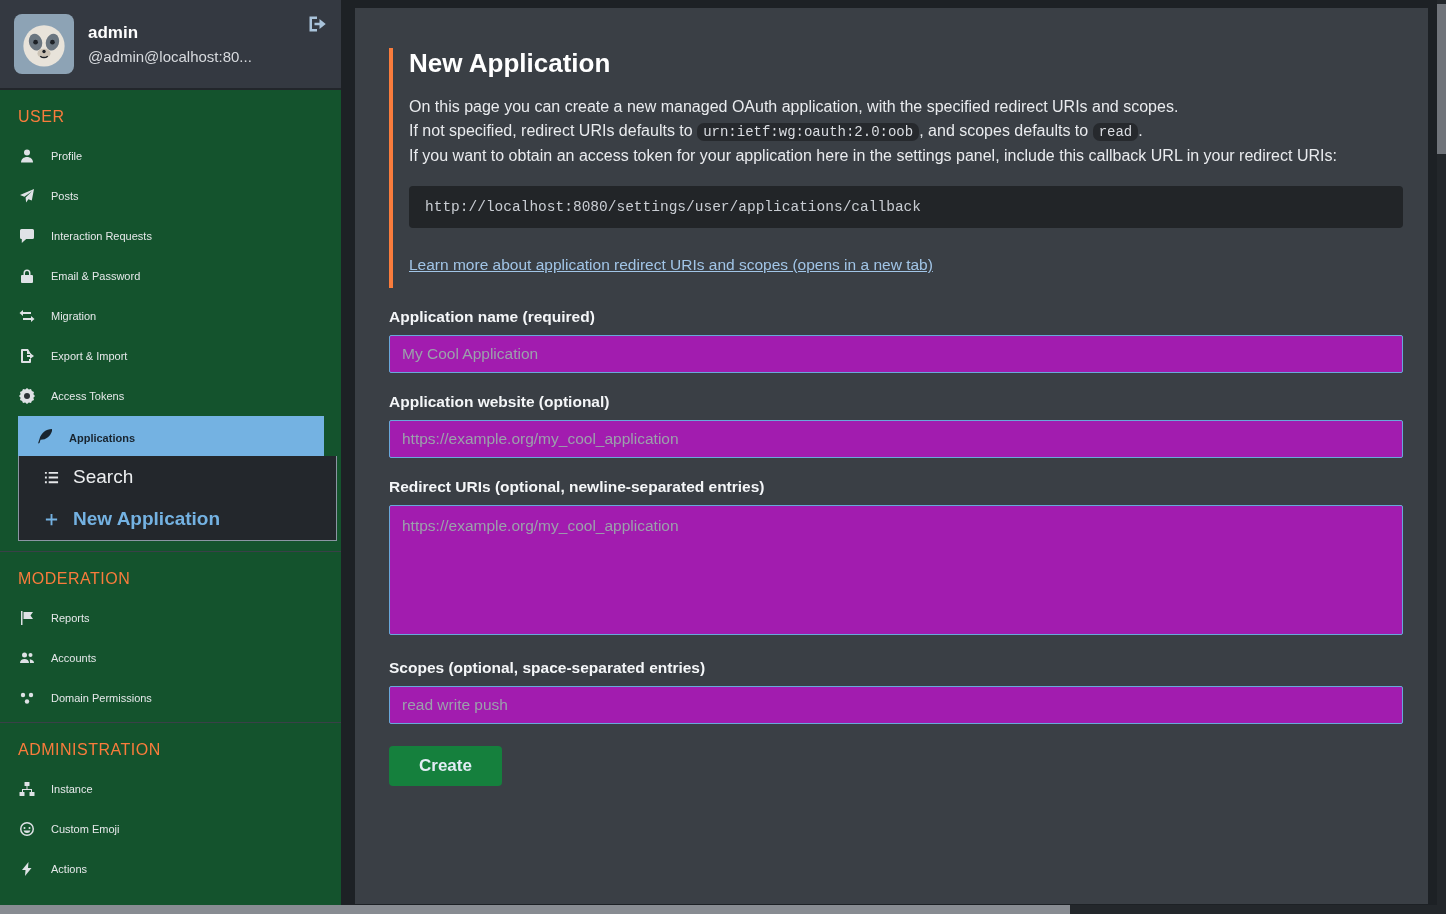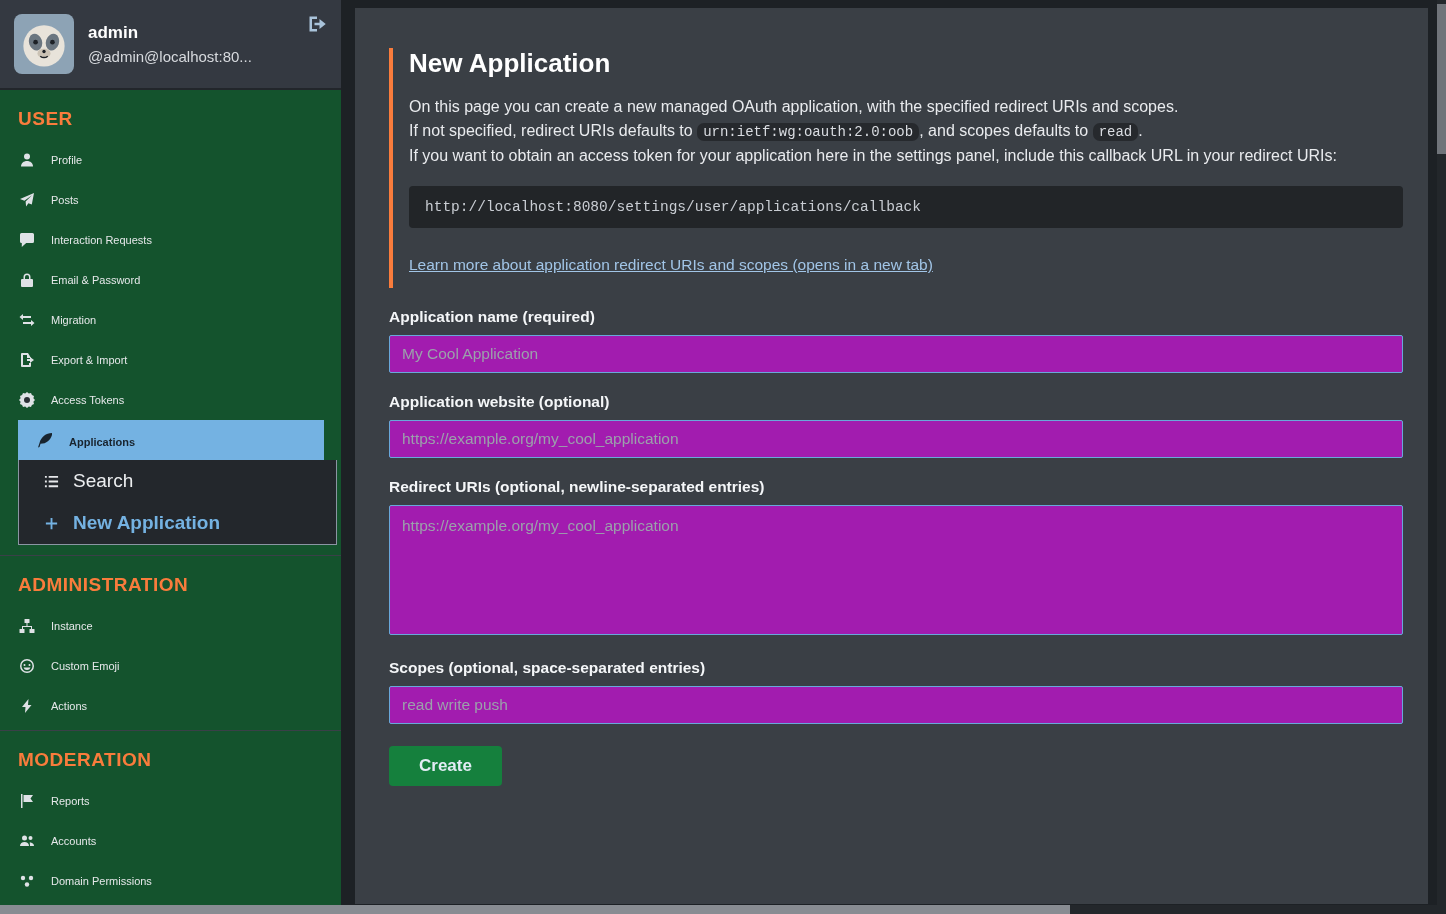--- a/index.html
+++ b/index.html
@@ -27,21 +27,21 @@
   .user-meta { line-height:1.5; min-width:0; }
   .user-name { font-weight:bold; font-size:17px; color:#ffffff; }
   .user-handle { font-size:15px; color:#d7dade; white-space:nowrap; }
   .logout-btn {
     position:absolute; top:14px; right:14px; color:#a9c3da; cursor:pointer;
   }
 
   .section { padding-bottom:4px; }
   .section + .section { border-top:1px solid #3a4048; }
   .section-label {
-    color:#f97c3c; font-weight:bold; font-size:19px;
+    color:#f97c3c; font-weight:normal; font-size:16px;
     letter-spacing:.5px; padding:18px 18px 10px 18px;
   }
   .nav-item {
     display:flex; align-items:center; gap:16px;
     padding:12px 18px; font-size:11px; color:#e6e8ea; cursor:pointer;
   }
   .nav-item .icon { width:17px; display:flex; justify-content:center; color:#dfe2e6; flex:none; }
   .nav-item.active {
     background:#74b2e2; color:#18242f; font-weight:bold;
     margin:0 17px 0 18px;
@@ -232,20 +232,56 @@
                 <path d="M7 2h2v5h5v2H9v5H7V9H2V7h5z"></path>
               </svg>
             </span>
           <span>New Application</span>
         </div>
       </div>
     </div>
   </div>
 
   <div class="section">
+    <div class="section-label">MODERATION</div>
+
+    <div class="nav-item">
+      <span class="icon">
+          <svg viewBox="0 0 16 16" width="16" height="16" fill="currentColor">
+            <path d="M2 1h1.5v14H2zM4.5 2H14l-2.5 3.5L14 9H4.5z"></path>
+          </svg>
+        </span>
+      <span>Reports</span>
+    </div>
+
+    <div class="nav-item">
+      <span class="icon">
+          <svg viewBox="0 0 16 16" width="16" height="16" fill="currentColor">
+            <circle cx="5.5" cy="5" r="2.5"></circle>
+            <path d="M1 13c0-2.5 2-4 4.5-4S10 10.5 10 13z"></path>
+            <circle cx="11.5" cy="5" r="2"></circle>
+            <path d="M10.8 9.2c2.4.2 4.2 1.7 4.2 3.8h-4z"></path>
+          </svg>
+        </span>
+      <span>Accounts</span>
+    </div>
+
+    <div class="nav-item">
+      <span class="icon">
+          <svg viewBox="0 0 16 16" width="16" height="16" fill="currentColor">
+            <circle cx="4" cy="5" r="2.2"></circle>
+            <circle cx="12" cy="5" r="2.2"></circle>
+            <circle cx="8" cy="11.5" r="2.2"></circle>
+          </svg>
+        </span>
+      <span>Domain Permissions</span>
+    </div>
+  </div>
+
+  <div class="section">
     <div class="section-label">ADMINISTRATION</div>
 
     <div class="nav-item">
       <span class="icon">
           <svg viewBox="0 0 16 16" width="16" height="16" fill="currentColor">
             <rect x="5.5" y="1" width="5" height="4" rx="0.5"></rect>
             <rect x="0.5" y="11" width="5" height="4" rx="0.5"></rect>
             <rect x="10.5" y="11" width="5" height="4" rx="0.5"></rect>
             <path d="M7.5 5h1v3h4.5v3h-1V9H4v2H3V8h4.5z"></path>
           </svg>
@@ -262,56 +298,20 @@
       <span>Custom Emoji</span>
     </div>
 
     <div class="nav-item">
       <span class="icon">
           <svg viewBox="0 0 16 16" width="16" height="16" fill="currentColor">
             <path d="M9.5 1 3 9h3.5L6 15l6.5-8H9z"></path>
           </svg>
         </span>
       <span>Actions</span>
-    </div>
-  </div>
-
-  <div class="section">
-    <div class="section-label">MODERATION</div>
-
-    <div class="nav-item">
-      <span class="icon">
-          <svg viewBox="0 0 16 16" width="16" height="16" fill="currentColor">
-            <path d="M2 1h1.5v14H2zM4.5 2H14l-2.5 3.5L14 9H4.5z"></path>
-          </svg>
-        </span>
-      <span>Reports</span>
-    </div>
-
-    <div class="nav-item">
-      <span class="icon">
-          <svg viewBox="0 0 16 16" width="16" height="16" fill="currentColor">
-            <circle cx="5.5" cy="5" r="2.5"></circle>
-            <path d="M1 13c0-2.5 2-4 4.5-4S10 10.5 10 13z"></path>
-            <circle cx="11.5" cy="5" r="2"></circle>
-            <path d="M10.8 9.2c2.4.2 4.2 1.7 4.2 3.8h-4z"></path>
-          </svg>
-        </span>
-      <span>Accounts</span>
-    </div>
-
-    <div class="nav-item">
-      <span class="icon">
-          <svg viewBox="0 0 16 16" width="16" height="16" fill="currentColor">
-            <circle cx="4" cy="5" r="2.2"></circle>
-            <circle cx="12" cy="5" r="2.2"></circle>
-            <circle cx="8" cy="11.5" r="2.2"></circle>
-          </svg>
-        </span>
-      <span>Domain Permissions</span>
     </div>
   </div>
 </nav>
 
 <div class="main-wrap">
   <main class="main">
 
     <div class="intro">
       <h1 class="page-title">New Application</h1>
       <p><span>On this page you can create a new managed OAuth application, with the specified redirect URIs and scopes.</span></p>

